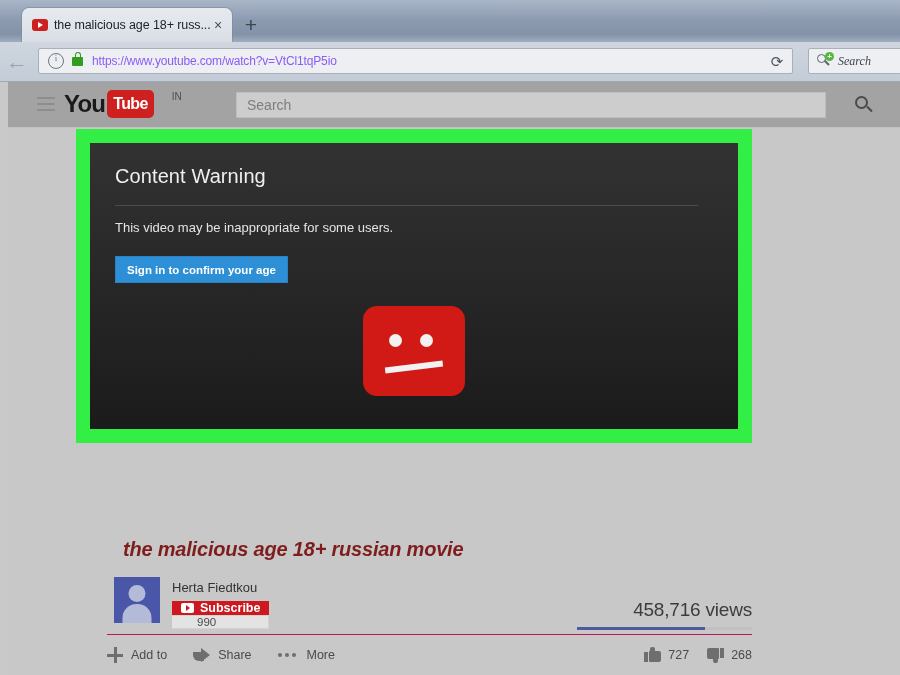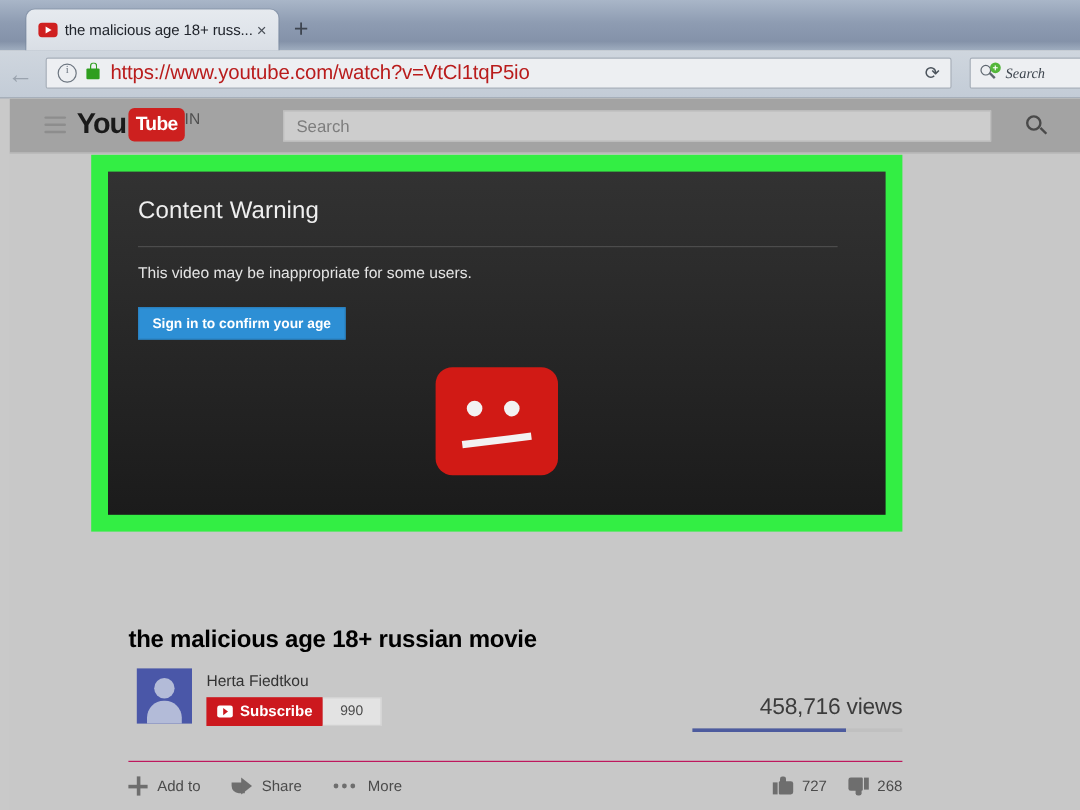--- a/index.html
+++ b/index.html
@@ -71,21 +71,21 @@
   .ico-lock{
     width:11px;height:9px;background:#2f9e1f;border-radius:1px;
     margin-left:8px;flex:0 0 auto;position:relative;
   }
   .ico-lock:before{
     content:"";position:absolute;left:2.5px;top:-5px;width:6px;height:6px;
     border:1.6px solid #2f9e1f;border-bottom:none;border-radius:3px 3px 0 0;
     box-sizing:border-box;
   }
   .url-text{
-    margin-left:9px;font-size:17px;color:#b91c1c;white-space:nowrap;
+    margin-left:9px;font-size:12px;color:#8b5cf6;white-space:nowrap;
     overflow:hidden;flex:1 1 auto;letter-spacing:-.15px;
   }
   .reload{
     position:absolute;right:6px;top:4px;width:18px;height:18px;
     color:#4b535c;font-size:15px;line-height:18px;text-align:center;cursor:pointer;
   }
   .searchbox{
     position:absolute;left:808px;top:6px;width:98px;height:26px;
     background:#edeff2;border:1px solid #a8b0ba;border-radius:2px;
     display:flex;align-items:center;box-sizing:border-box;
@@ -127,21 +127,21 @@
   .yt-logo{
     position:absolute;left:56px;top:8px;height:28px;display:flex;align-items:center;
     cursor:pointer;
   }
   .yt-you{font-size:24px;font-weight:bold;color:#1a1a1a;letter-spacing:-.8px;}
   .yt-tube{
     background:#cd201f;color:#fff;font-size:16px;font-weight:bold;
     padding:0 6px;border-radius:5px;margin-left:2px;letter-spacing:-.6px;
     line-height:28px;
   }
-  .yt-cc{font-size:13px;color:#4f4f4f;margin-left:0;align-self:flex-start;margin-top:1px;}
+  .yt-cc{font-size:10px;color:#4f4f4f;margin-left:18px;align-self:flex-start;margin-top:1px;}
   .yt-search{
     position:absolute;left:228px;top:10px;width:590px;height:26px;
     background:#cdcdcd;border:1px solid #bdbdbd;box-sizing:border-box;
     display:flex;align-items:center;cursor:text;
   }
   .yt-search-ph{margin-left:10px;font-size:14px;color:#7d7d7d;}
   .yt-search-btn{
     position:absolute;left:826px;top:10px;width:60px;height:26px;
     display:flex;align-items:center;justify-content:center;cursor:pointer;
   }
@@ -189,52 +189,52 @@
   .eye.l{left:26px;}
   .eye.r{left:57px;}
   .mouth{
     position:absolute;left:22px;top:58px;width:58px;height:6px;background:#f2f2f2;
     transform:rotate(-7deg);
   }
 
   
   .meta{position:absolute;left:99px;top:440px;width:645px;}
   .vid-title{
-    font-size:20px;color:#000000;letter-spacing:-.2px;margin:0;
+    font-size:20px;color:#7f1d1d;letter-spacing:-.2px;margin:16px;font-style:italic;
   }
   .chanrow{position:relative;height:62px;margin-top:12px;}
   .avatar{
     position:absolute;left:7px;top:0;width:46px;height:46px;background:#4a57a8;
     overflow:hidden;
   }
   .av-head{
     position:absolute;left:50%;top:8px;transform:translateX(-50%);
     width:17px;height:17px;border-radius:50%;background:#b3bbd8;
   }
   .av-body{
     position:absolute;left:50%;top:27px;transform:translateX(-50%);
     width:29px;height:22px;border-radius:14px 14px 0 0;background:#b3bbd8;
   }
   .chan-name{position:absolute;left:65px;top:3px;font-size:13px;color:#333;}
-  .sub-wrap{position:absolute;left:65px;top:24px;display:flex;align-items:stretch;height:24px;}
+  .sub-wrap{position:absolute;left:65px;top:24px;display:flex;align-items:stretch;height:24px;flex-direction:column;}
   .sub-btn{
     background:#cc181e;color:#fff;font-size:12.5px;font-weight:bold;
     display:flex;align-items:center;padding:0 9px;cursor:pointer;
   }
   .sub-play{
     width:13px;height:10px;background:#fff;border-radius:2px;margin-right:6px;
     position:relative;flex:0 0 auto;
   }
   .sub-play:after{
     content:"";position:absolute;left:5px;top:2px;
     border-left:4px solid #cc181e;border-top:3px solid transparent;border-bottom:3px solid transparent;
   }
   .sub-count{
     background:#e3e3e3;color:#4a4a4a;font-size:11.5px;
-    display:flex;align-items:center;padding:0 14px;border:1px solid #d2d2d2;
+    display:flex;align-items:center;padding:0 25px;border:1px solid #d2d2d2;
     border-left:none;box-sizing:border-box;
   }
   .views{
     position:absolute;right:0;top:22px;text-align:right;width:230px;
   }
   .views-num{font-size:19px;color:#3c3c3c;letter-spacing:-.2px;}
   .ratio{
     position:absolute;right:0;top:50px;width:175px;height:3px;background:#c0c0c0;
   }
   .ratio-fill{position:absolute;left:0;top:0;height:3px;background:#4d5b9e;width:73%;}

